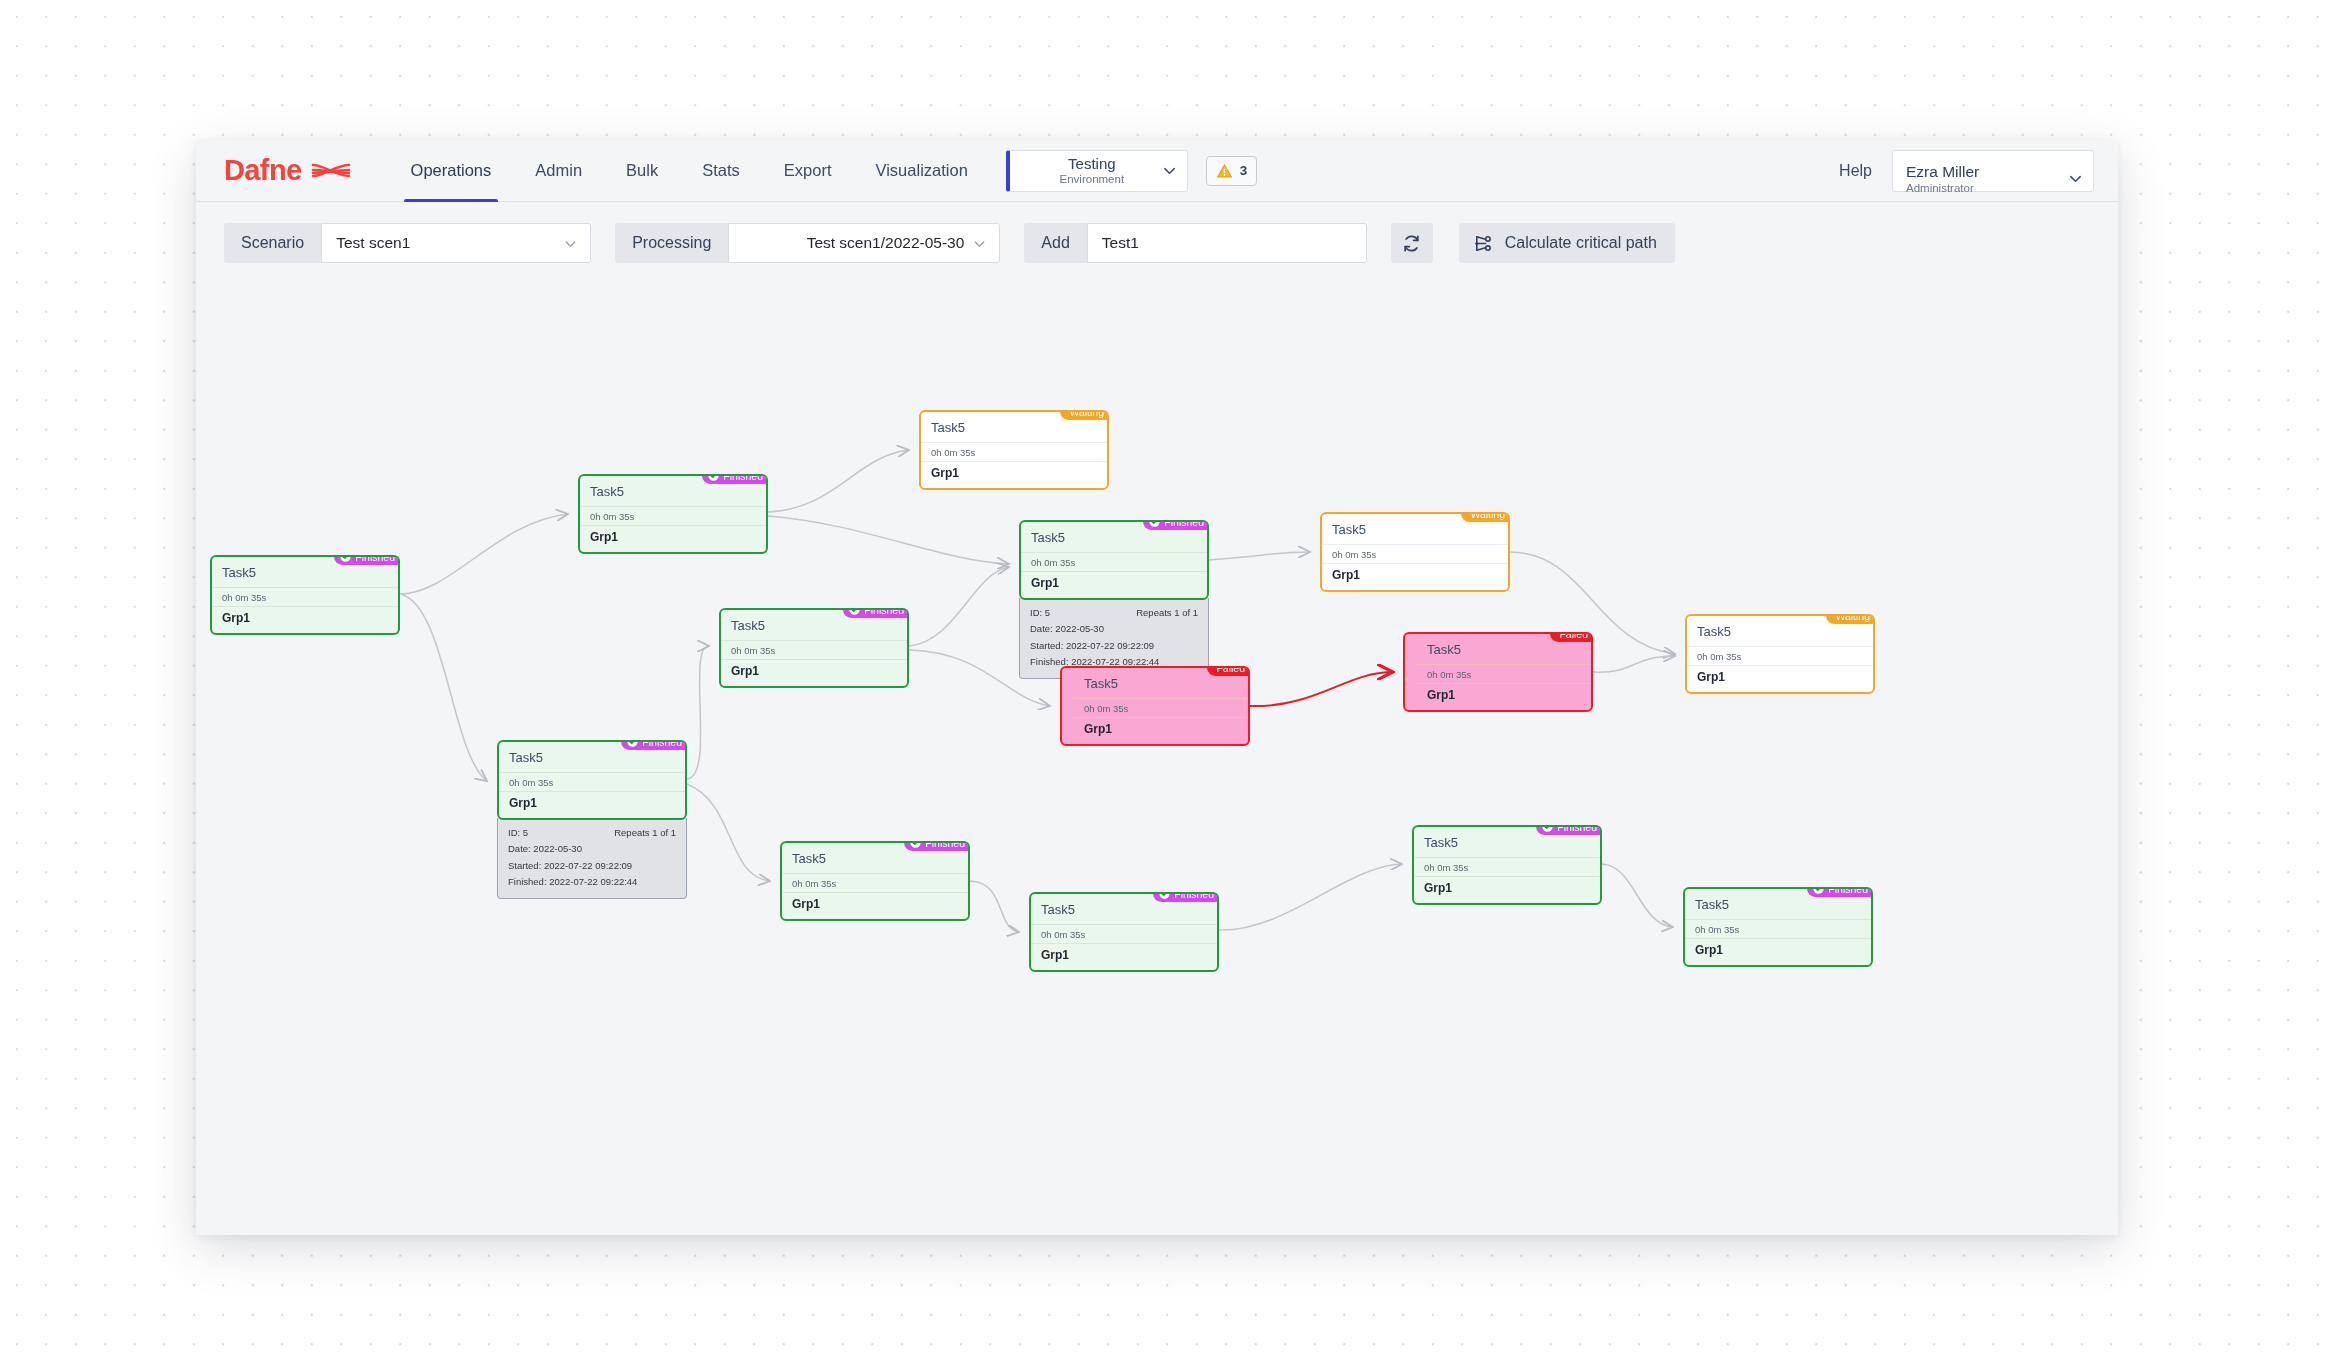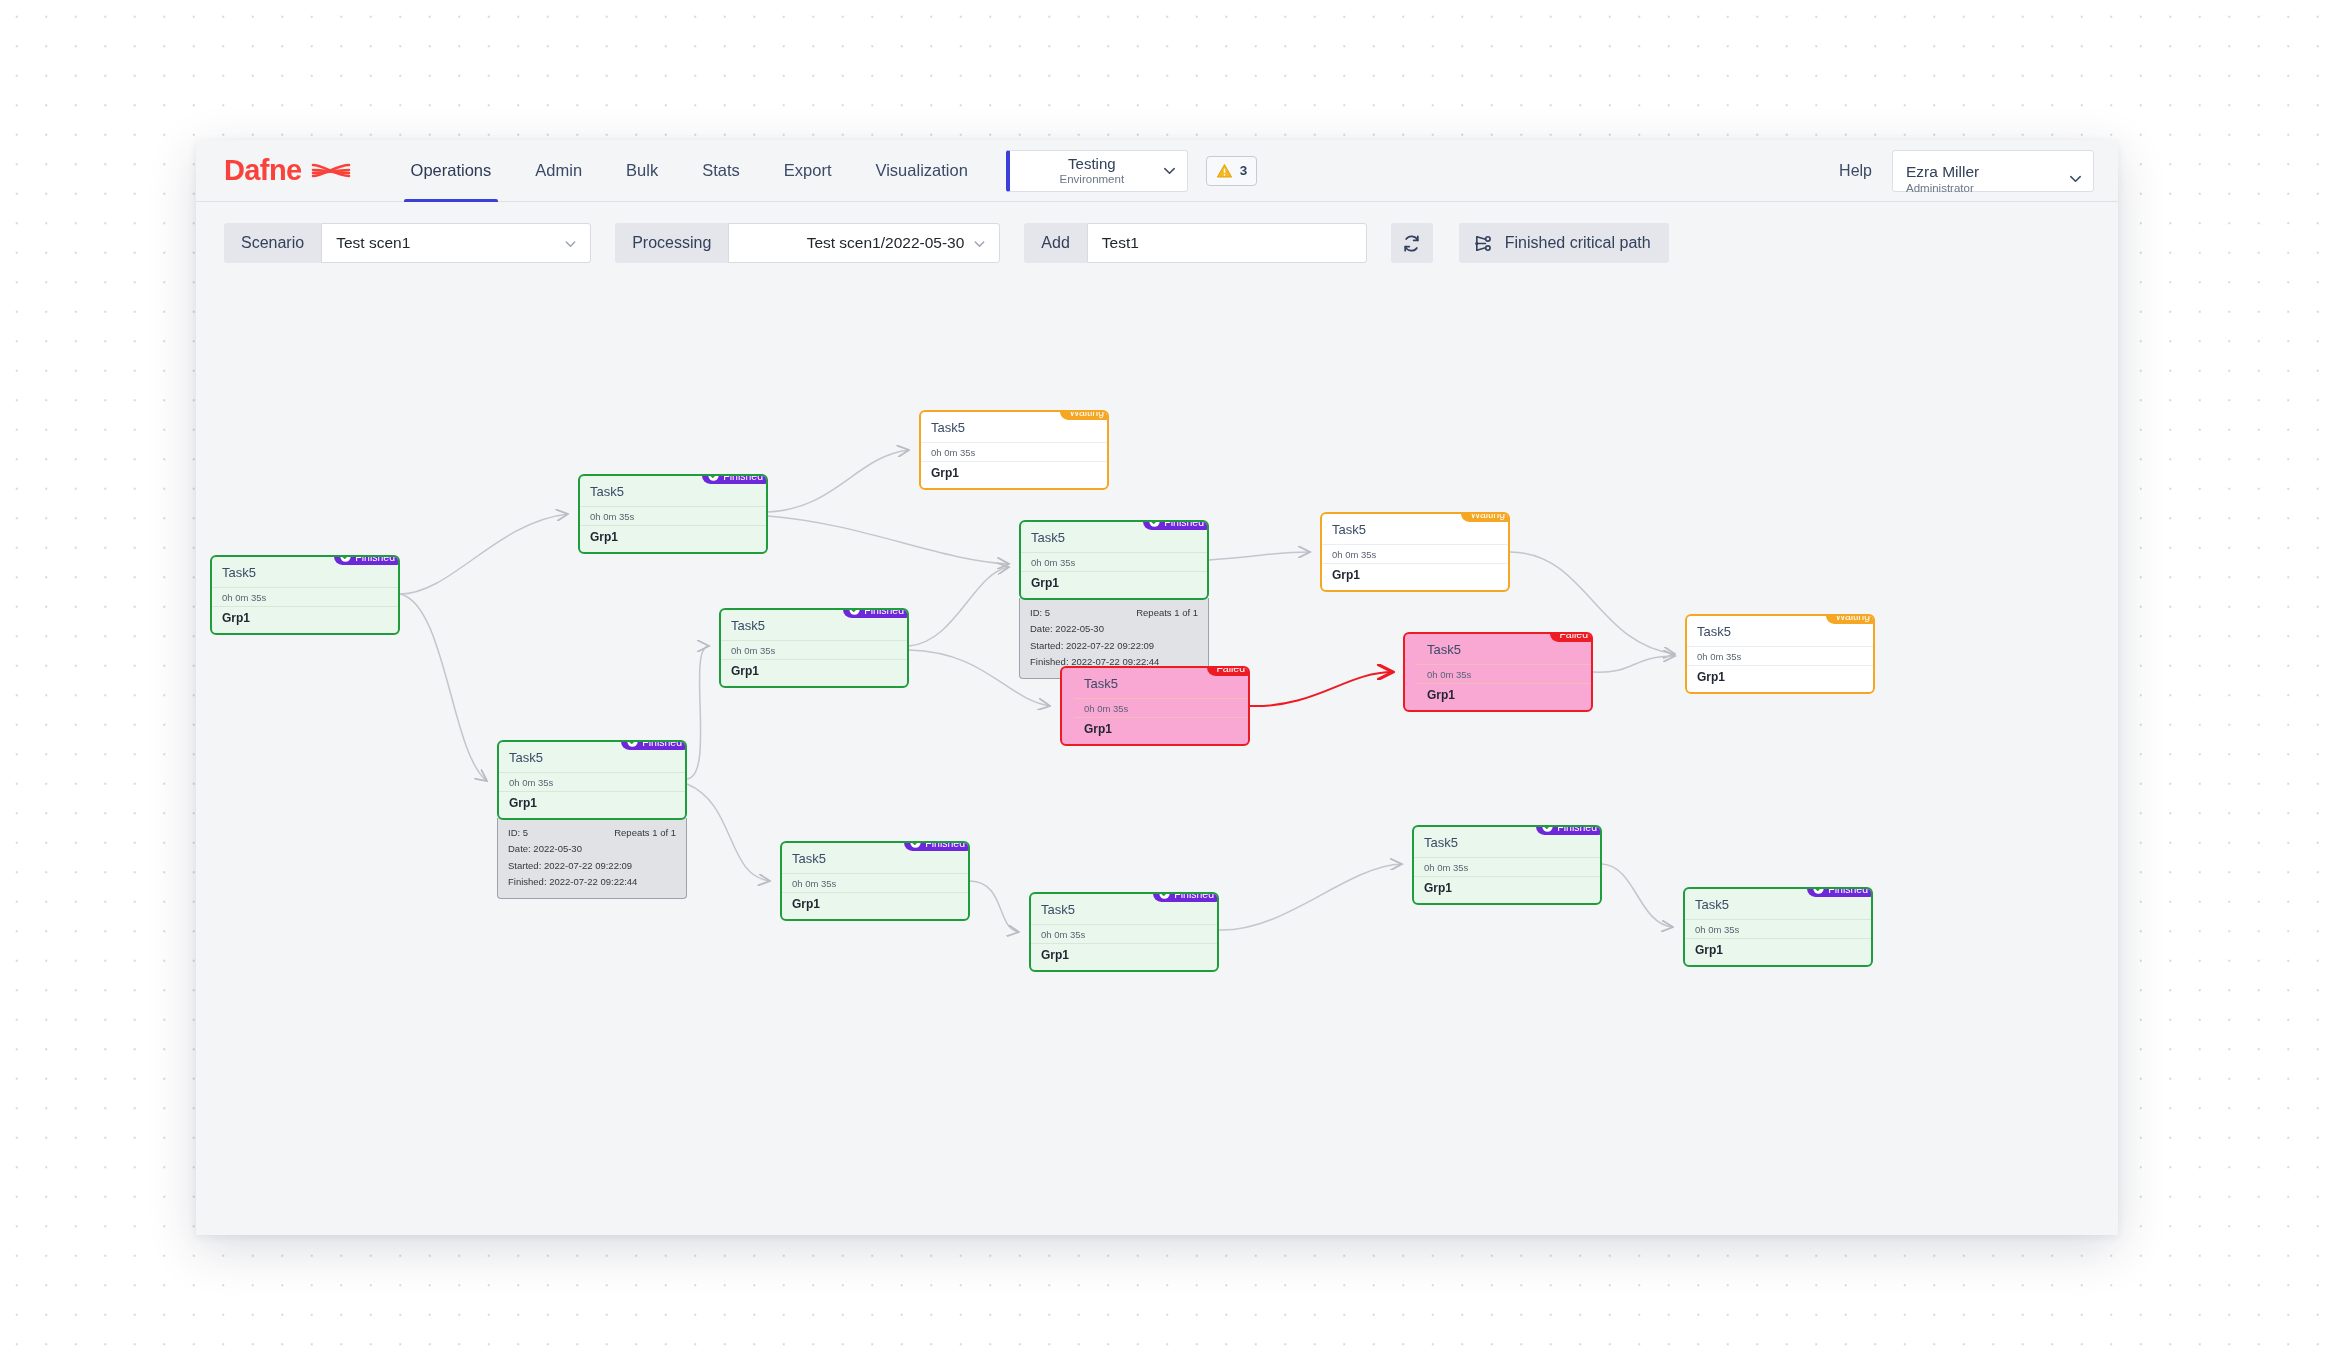--- a/index.html
+++ b/index.html
@@ -235,21 +235,21 @@
     font-weight: bold;
     color: #1f2530;
     padding: 4px 10px 8px;
   }
   .badge {
     position: absolute;
     top: -9px;
     right: -6px;
     height: 17px;
     border-radius: 9px;
-    background: #6d28d9;
+    background: #d946ef;
     color: #ffffff;
     font-size: 10.5px;
     display: flex;
     align-items: center;
     gap: 4px;
     padding: 0 9px 0 6px;
     z-index: 5;
     white-space: nowrap;
   }
   .badge .chk { width: 11px; height: 11px; flex: none; }
@@ -393,21 +393,21 @@
         <g stroke="#33415c" stroke-width="1.7" fill="none" stroke-linecap="round">
           <path d="M4 4 L4 18"></path>
           <path d="M4 11 L13 11"></path>
           <path d="M4 4 L13 6.5"></path>
           <path d="M4 18 L13 15.5"></path>
         </g>
         <circle cx="15.6" cy="6.2" r="2.3" fill="none" stroke="#33415c" stroke-width="1.7"></circle>
         <circle cx="15.6" cy="15.8" r="2.3" fill="none" stroke="#33415c" stroke-width="1.7"></circle>
         <circle cx="4" cy="11" r="1.7" fill="#33415c"></circle>
       </svg>
-      <span>Finished critical path</span>
+      <span>Calculate critical path</span>
     </div>
   </div>
 
   <div class="canvas">
     <svg class="edges" viewBox="0 0 1922 951" preserveAspectRatio="none">
       <defs>
         <marker id="ah-gray" markerWidth="9" markerHeight="8" refX="8" refY="4" orient="auto">
           <path d="M0,0 L8,4 L0,8" fill="none" stroke="#b7bcc4" stroke-width="1.2"></path>
         </marker>
         <marker id="ah-red" markerWidth="9" markerHeight="8" refX="8" refY="4" orient="auto">

